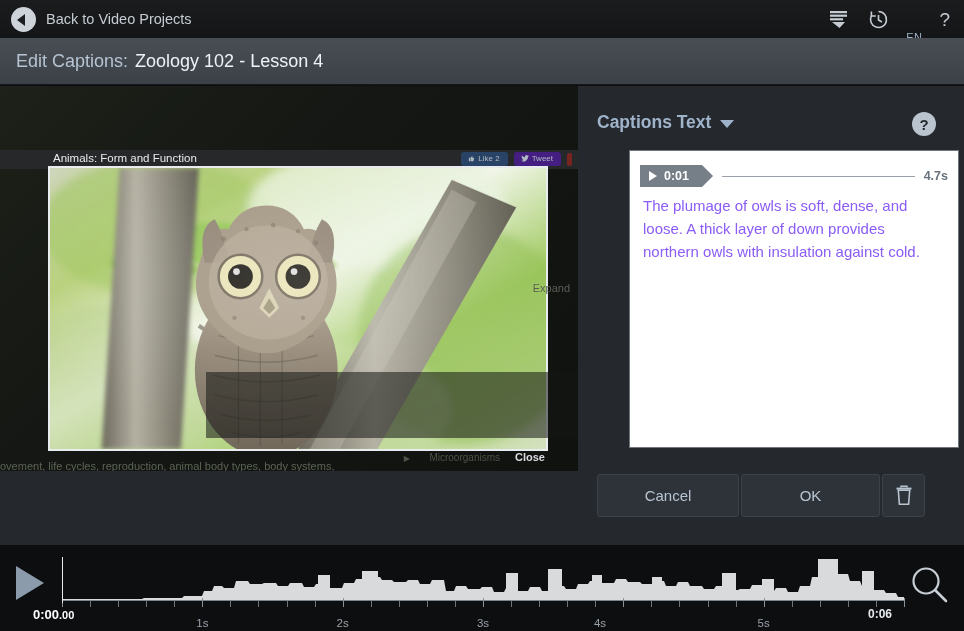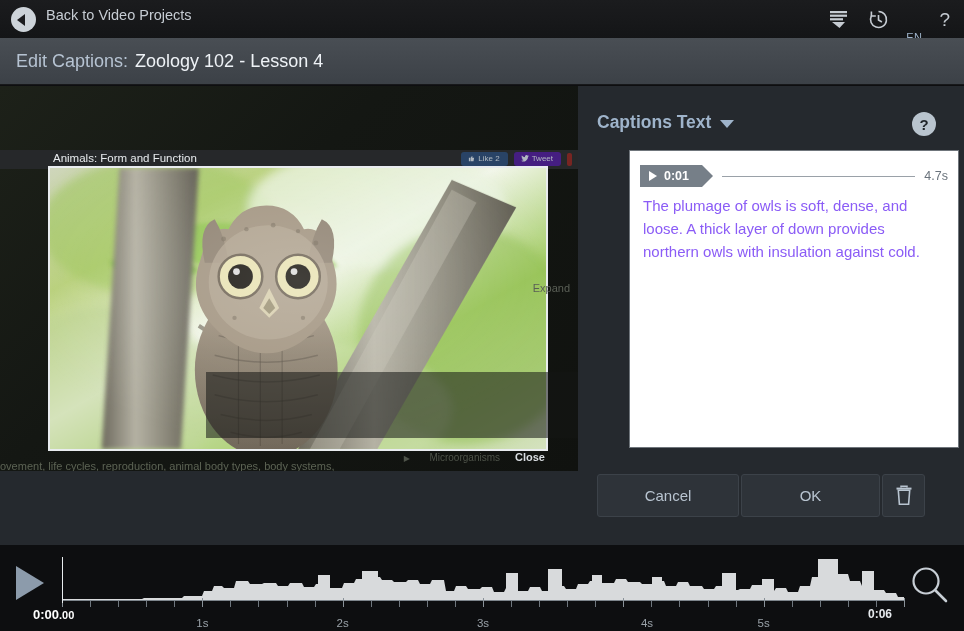--- a/index.html
+++ b/index.html
@@ -11,21 +11,21 @@
   }
   #app { position: relative; width: 964px; height: 631px; }
 
   
   .topbar {
     position: absolute; left: 0; top: 0; width: 964px; height: 38px;
     background: linear-gradient(#1b1c1e, #141517);
     display: flex; align-items: center;
   }
   .back-wrap {
-    display: flex; gap: 10px;
+    display: flex; align-items: center; gap: 10px;
     margin-left: 11px; cursor: pointer;
   }
   .back-circle {
     width: 25px; height: 25px; border-radius: 50%;
     background: #cdd3d9; position: relative; flex: none;
   }
   .back-circle::after {
     content: ""; position: absolute; left: 6px; top: 7px;
     width: 0; height: 0;
     border-top: 6px solid transparent;
@@ -163,21 +163,21 @@
     border-bottom: 11px solid transparent;
     border-left: 11px solid #767f88;
   }
   .cue-play {
     width: 0; height: 0;
     border-top: 5px solid transparent; border-bottom: 5px solid transparent;
     border-left: 8px solid #ffffff;
   }
   .cue-time { color: #ffffff; font-size: 12.5px; font-weight: bold; }
   .cue-line { flex: 1; height: 1px; background: #9aa1a8; margin: 0 9px 0 20px; }
-  .cue-dur { color: #6a737c; font-size: 12.5px; font-weight: normal; }
+  .cue-dur { color: #6a737c; font-size: 12.5px; font-weight: bold; }
   .cap-text {
     position: absolute; left: 13px; top: 44px; right: 14px;
     color: #8b5cf6; font-size: 15px; line-height: 1.52;
   }
 
   .btn-row {
     position: absolute; left: 19px; top: 388px;
     width: 330px; height: 43px; display: flex; gap: 2px;
   }
   .btn {
@@ -478,21 +478,21 @@
           <div class="tick" style="left: 336.8px;"></div>
           <div class="tick" style="left: 364.867px;"></div>
           <div class="tick" style="left: 392.933px;"></div>
           <div class="tick major" style="left: 421px;"></div>
           <div class="tlabel" style="left: 421px;">3s</div>
           <div class="tick" style="left: 449.067px;"></div>
           <div class="tick" style="left: 477.133px;"></div>
           <div class="tick" style="left: 505.2px;"></div>
           <div class="tick" style="left: 533.267px;"></div>
           <div class="tick major" style="left: 561.333px;"></div>
-          <div class="tlabel" style="left: 585px;">4s</div>
+          <div class="tlabel" style="left: 538px;">4s</div>
           <div class="tick" style="left: 589.4px;"></div>
           <div class="tick" style="left: 617.467px;"></div>
           <div class="tick" style="left: 645.533px;"></div>
           <div class="tick" style="left: 673.6px;"></div>
           <div class="tick major" style="left: 701.667px;"></div>
           <div class="tlabel" style="left: 701.667px;">5s</div>
           <div class="tick" style="left: 729.733px;"></div>
           <div class="tick" style="left: 757.8px;"></div>
           <div class="tick" style="left: 785.867px;"></div>
           <div class="tick" style="left: 813.933px;"></div>

